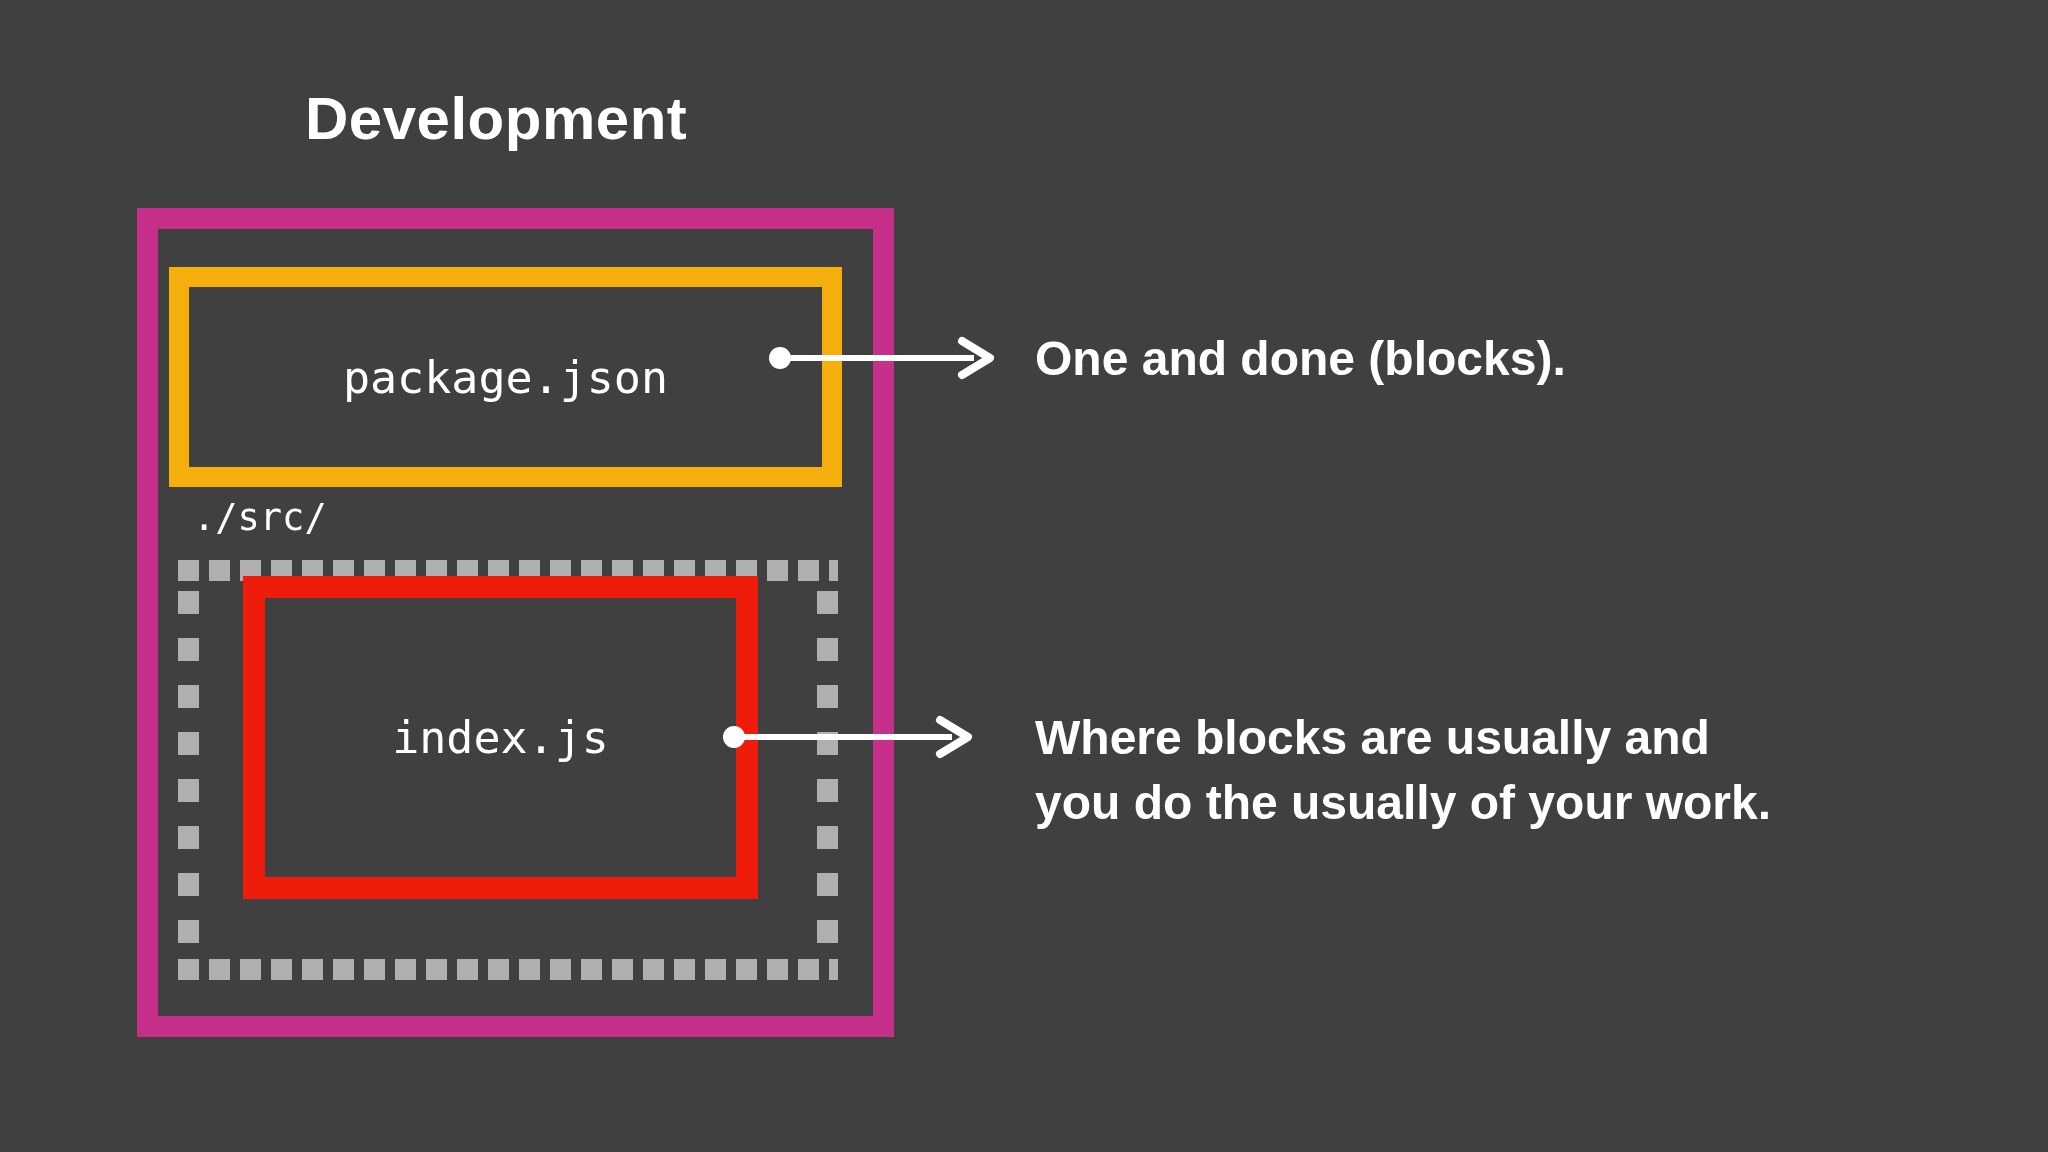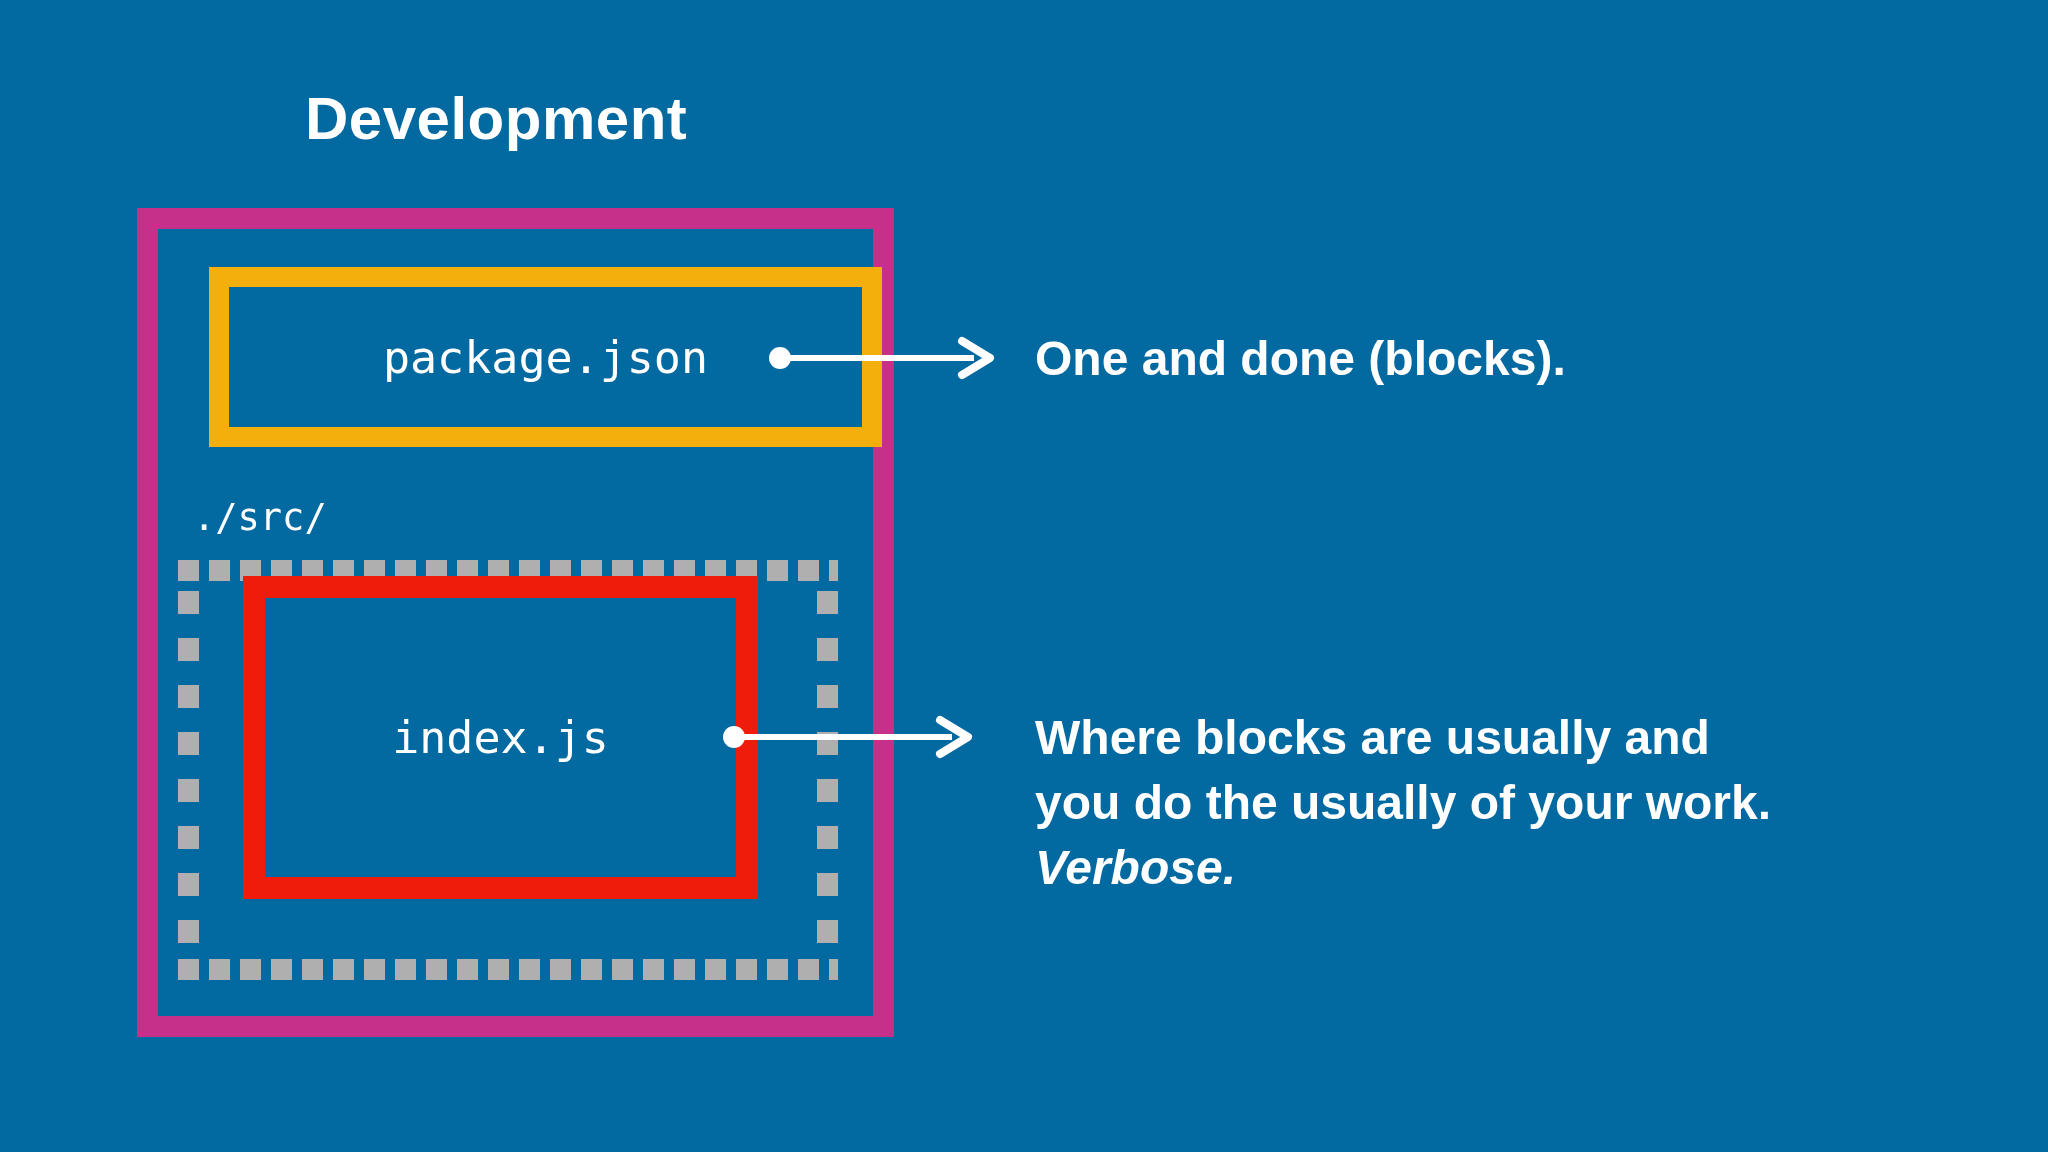--- a/index.html
+++ b/index.html
@@ -1,19 +1,19 @@
 <!DOCTYPE html>
 <html><head>
 <meta charset="utf-8">
 <style>
   html,body{margin:0;padding:0;background:#000;}
   .canvas{
     position:relative;
     width:2048px;height:1152px;
-    background:#0369a1;
+    background:#404040;
     overflow:hidden;
     font-family:"Liberation Sans", sans-serif;
   }
   .slide-title{
     position:absolute;
     left:305px;top:84px;
     color:#ffffff;
     font-size:60px;
     font-weight:bold;
     letter-spacing:0.5px;
@@ -24,24 +24,24 @@
     position:absolute;
     left:137px;top:208px;
     width:757px;height:829px;
     border:21px solid #C62F8A;
     box-sizing:border-box;
   }
   
   .pkg-box{
     position:absolute;
     left:169px;top:267px;
-    width:673px;height:180px;
+    width:673px;height:220px;
     border:20px solid #F4AF0D;
     box-sizing:border-box;
-    display:flex;align-items:center;justify-content:center;margin-left:40px;
+    display:flex;align-items:center;justify-content:center;
   }
   .mono-label{
     color:#ffffff;
     font-family:"DejaVu Sans Mono", monospace;
     font-size:45px;
     font-weight:normal;
     white-space:nowrap;
   }
   
   .src-path{
@@ -135,16 +135,15 @@
       <line x1="734" y1="737" x2="952" y2="737" stroke="#FFFFFF" stroke-width="6"></line>
       <polyline points="940,720 968,737 940,754" fill="none" stroke="#FFFFFF" stroke-width="8" stroke-linecap="round" stroke-linejoin="round"></polyline>
     </g>
   </svg>
 
   <div class="annotation annotation-1">One and done (blocks).</div>
 
   <div class="annotation annotation-2">
     <div>Where blocks are usually and</div>
     <div>you do the usually of your work.</div>
-    <div class="em-line">Verbose.</div>
   </div>
 
 </div>
 
 </body></html>

